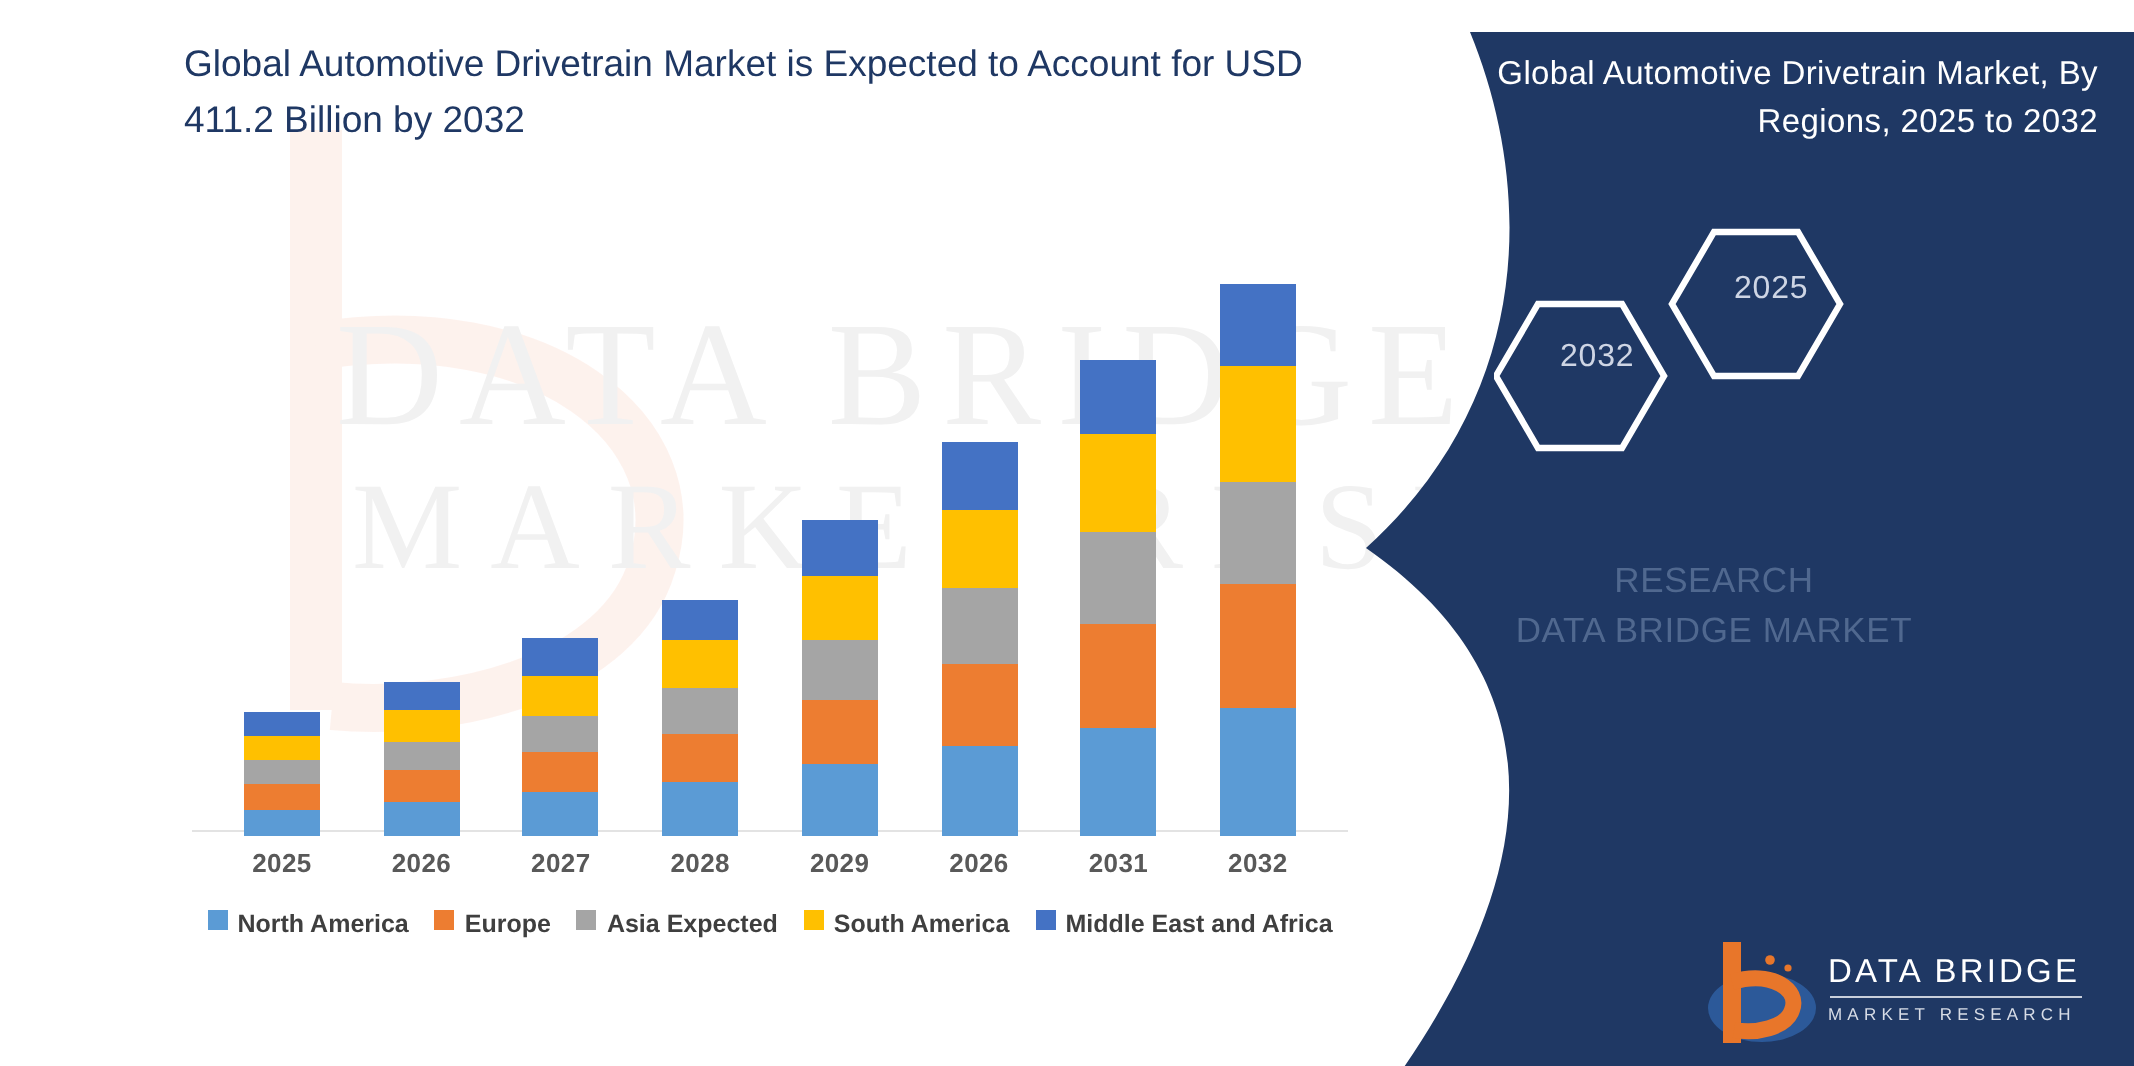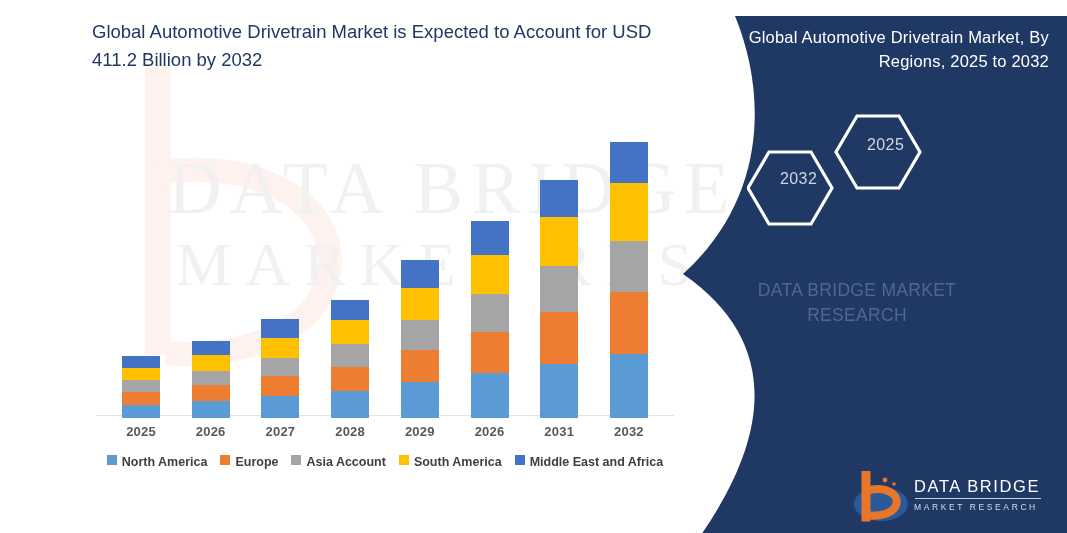--- a/index.html
+++ b/index.html
@@ -271,22 +271,22 @@
     <div class="hexwrap">
       <svg width="270" height="140" viewBox="0 0 270 140">
         <polygon points="110,8 152,8 173,44 152,80 110,80 89,44" fill="none" stroke="#ffffff" stroke-width="3.2"></polygon>
         <polygon points="22,44 64,44 85,80 64,116 22,116 1,80" fill="none" stroke="#ffffff" stroke-width="3.2"></polygon>
       </svg>
       <div class="hex-label hex-2032">2032</div>
       <div class="hex-label hex-2025">2025</div>
     </div>
 
     <div class="brand-center">
+      <div>RESEARCH</div>
       <div>DATA BRIDGE MARKET</div>
-      <div>RESEARCH</div>
     </div>
 
     <div class="logo">
       <svg width="58" height="52" viewBox="0 0 58 52">
         <ellipse cx="29" cy="33" rx="27" ry="17" fill="#2e5d9e" opacity="0.9"></ellipse>
         <path d="M14 4 L14 46" stroke="#e8762a" stroke-width="9" fill="none" stroke-linecap="square"></path>
         <path d="M14 20 C 34 14, 48 24, 44 34 C 41 43, 26 46, 15 44" stroke="#e8762a" stroke-width="8" fill="none"></path>
         <circle cx="33" cy="9" r="2.4" fill="#e8762a"></circle>
         <circle cx="42" cy="13" r="1.8" fill="#e8762a"></circle>
       </svg>
@@ -393,21 +393,21 @@
       <div class="legend-item">
         <span class="legend-swatch" style="background: rgb(91, 155, 213);"></span>
         <span class="legend-label">North America</span>
       </div>
       <div class="legend-item">
         <span class="legend-swatch" style="background: rgb(237, 125, 49);"></span>
         <span class="legend-label">Europe</span>
       </div>
       <div class="legend-item">
         <span class="legend-swatch" style="background: rgb(165, 165, 165);"></span>
-        <span class="legend-label">Asia Account</span>
+        <span class="legend-label">Asia Expected</span>
       </div>
       <div class="legend-item">
         <span class="legend-swatch" style="background: rgb(255, 192, 0);"></span>
         <span class="legend-label">South America</span>
       </div>
       <div class="legend-item">
         <span class="legend-swatch" style="background: rgb(68, 114, 196);"></span>
         <span class="legend-label">Middle East and Africa</span>
       </div>
     </div>

